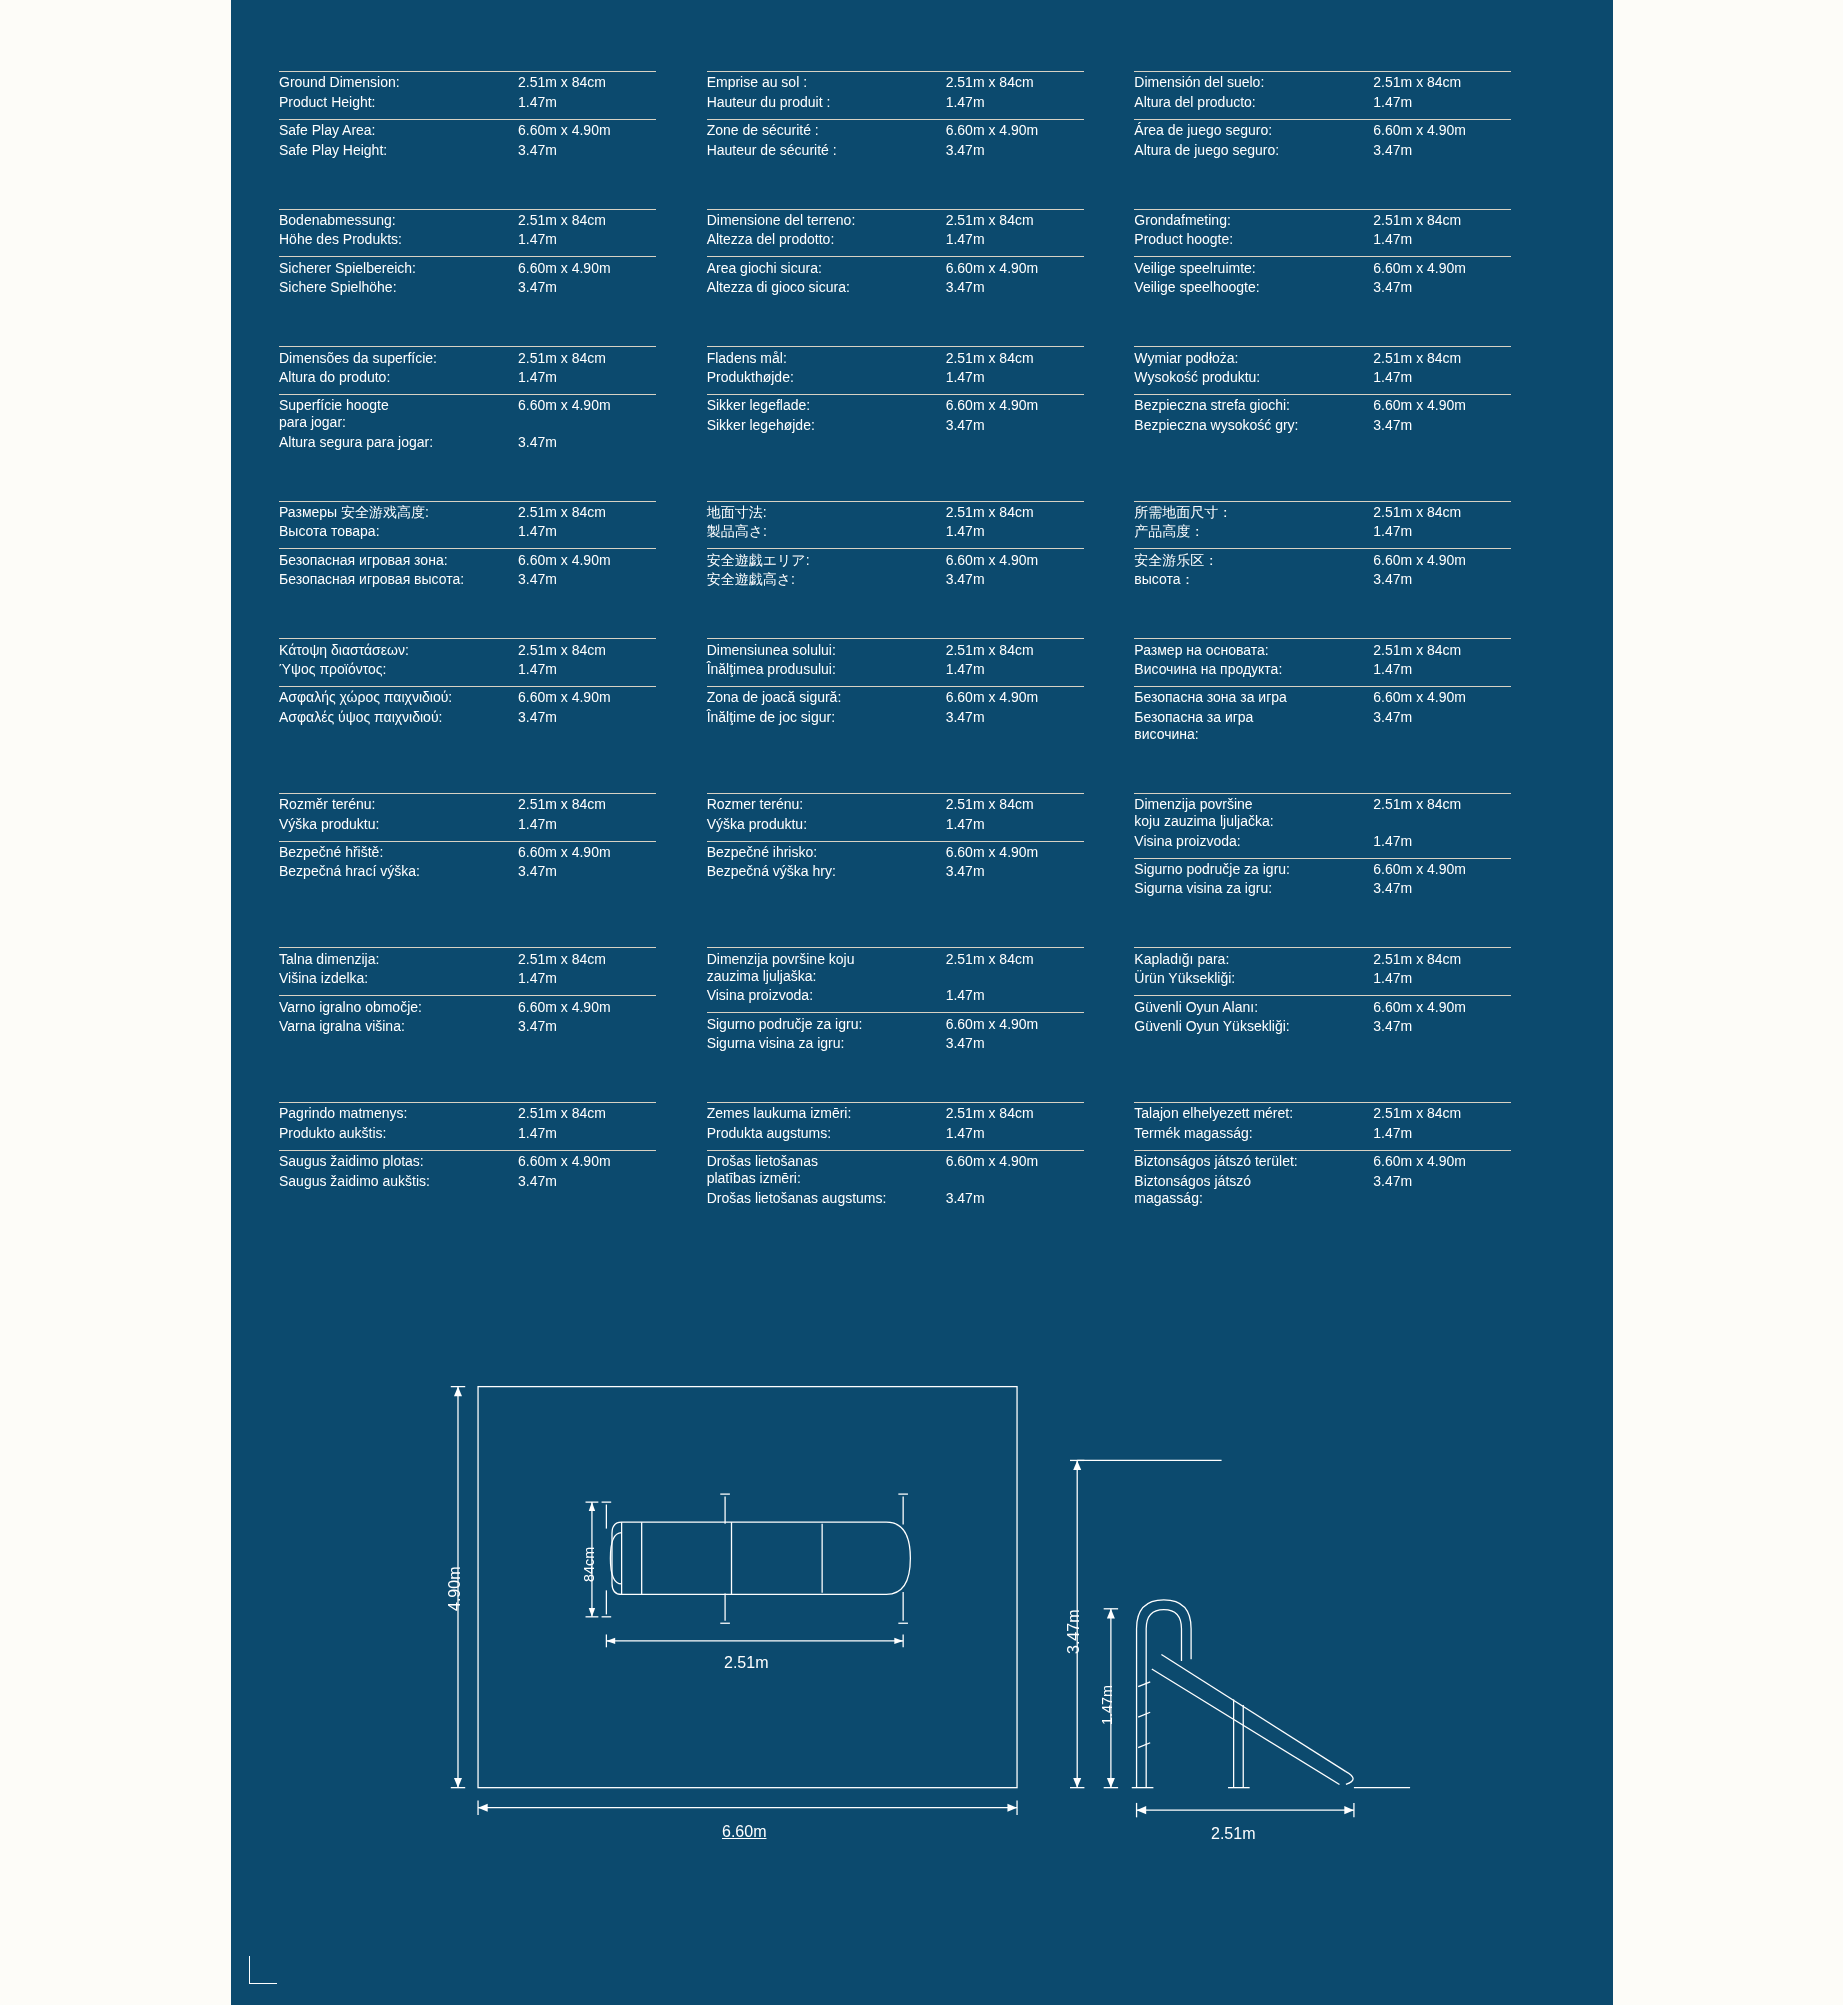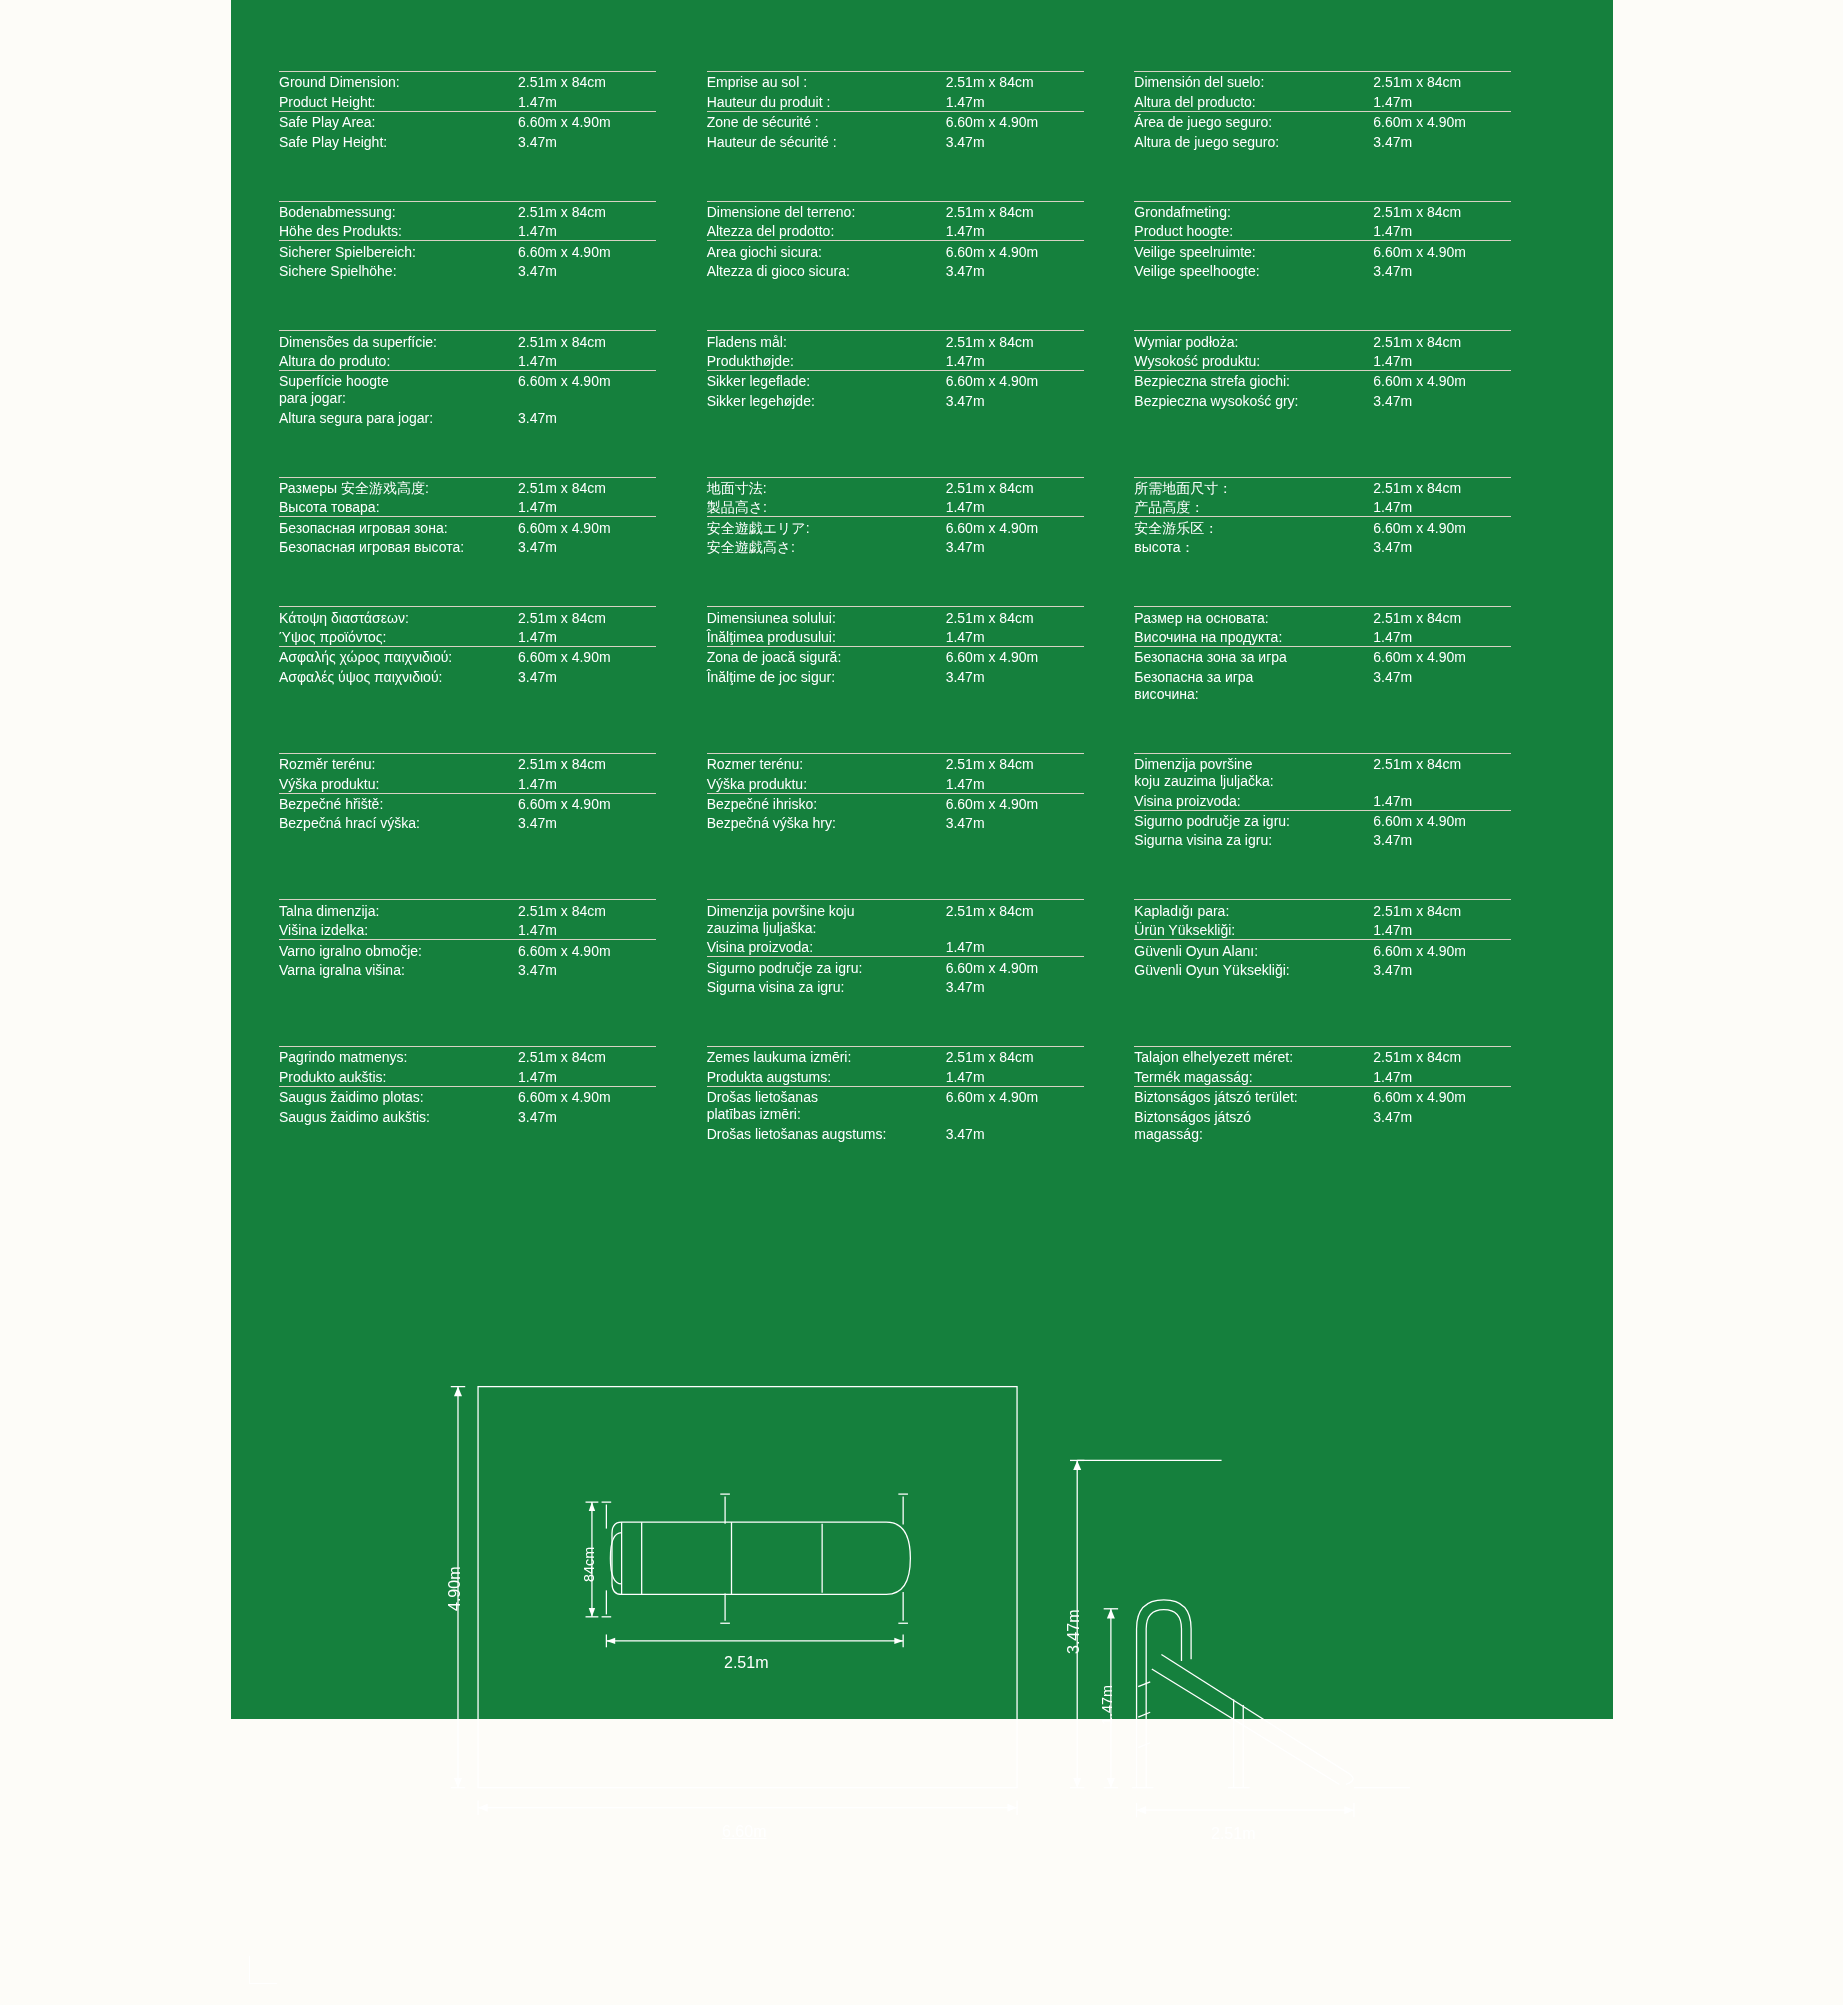--- a/index.html
+++ b/index.html
@@ -11,43 +11,43 @@
     width: 1844px;
     height: 2005px;
     font-family: "Liberation Sans", sans-serif;
     overflow: hidden;
   }
   #page {
     position: absolute;
     left: 231px;
     top: 0px;
     width: 1382px;
-    height: 1719px;
-    background: #15803d;
+    height: 2005px;
+    background: #0c4a6e;
   }
   #spec-grid {
     position: absolute;
     left: 48px;
     top: 71px;
     width: 1283px;
     display: grid;
     grid-template-columns: 1fr 1fr 1fr;
     column-gap: 0px;
     row-gap: 0px;
   }
   .lang-block {
     width: 401px;
     padding-bottom: 50px;
     box-sizing: border-box;
   }
   .spec-group {
     width: 377px;
   }
   .spec-group + .spec-group {
-    margin-top: 0;
+    margin-top: 8px;
   }
   .spec-rule {
     border-top: 0.8px solid #d8d2c4;
     height: 0;
     margin: 0;
   }
   .spec-row {
     display: flex;
     align-items: flex-start;
     color: #ffffff;

